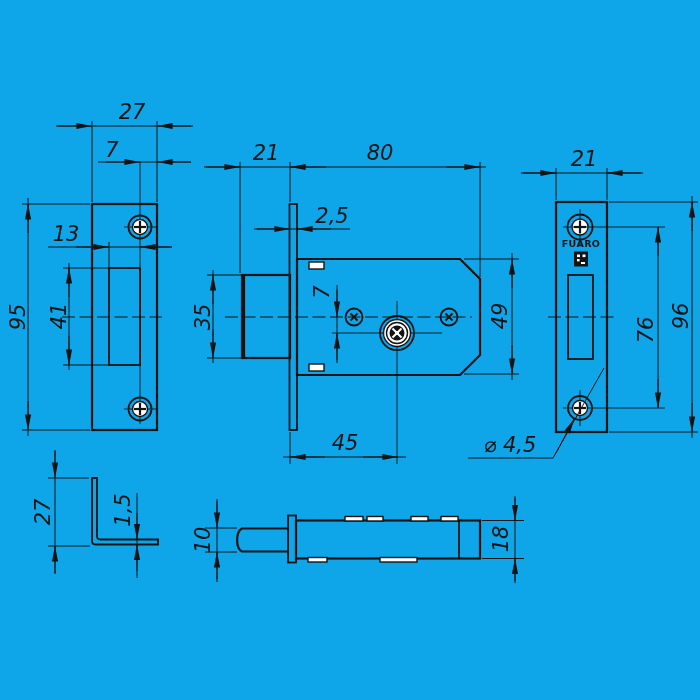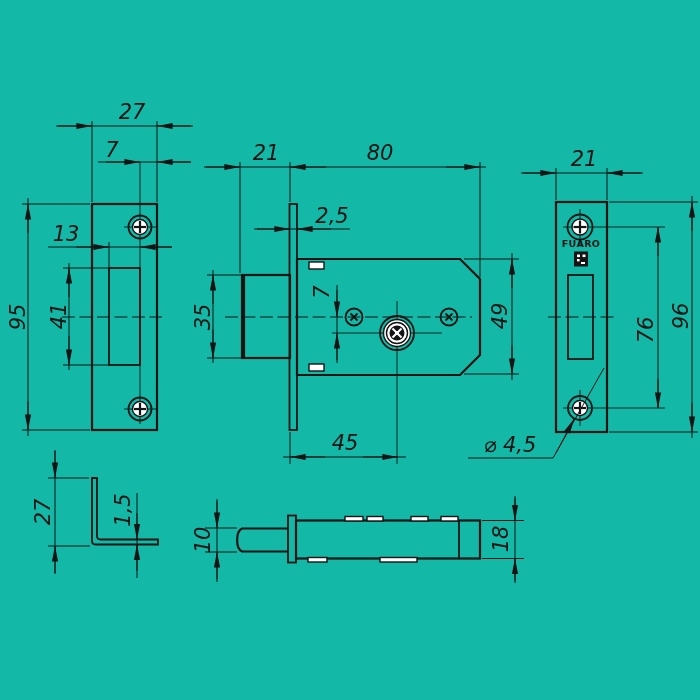--- a/index.html
+++ b/index.html
@@ -1,16 +1,16 @@
 <!DOCTYPE html>
 <html><head>
 <meta charset="utf-8">
 <style>
   html,body{margin:0;padding:0;background:#ffffff;}
-  .stage{position:relative;width:700px;height:700px;background:#14b8a6;overflow:hidden;}
+  .stage{position:relative;width:700px;height:700px;background:#0ea5e9;overflow:hidden;}
   svg{display:block;}
   .part   {stroke:#141414;fill:none;stroke-width:2.2;stroke-linejoin:miter;stroke-linecap:butt;}
   .partm  {stroke:#141414;fill:none;stroke-width:1.8;}
   .parth  {stroke:#141414;fill:none;stroke-width:1.4;fill:#ffffff;}
   .thin   {stroke:#141414;fill:none;stroke-width:1;}
   .hair   {stroke:#141414;fill:none;stroke-width:0.9;}
   .cl     {stroke:#141414;fill:none;stroke-width:1;stroke-dasharray:13 4.5;}
   .al     {stroke:#141414;fill:none;stroke-width:1;marker-end:url(#arr);}
   .cross  {stroke:#141414;fill:none;stroke-width:2.2;stroke-linecap:butt;}
   .xsmall {stroke:#141414;fill:none;stroke-width:1.8;}

